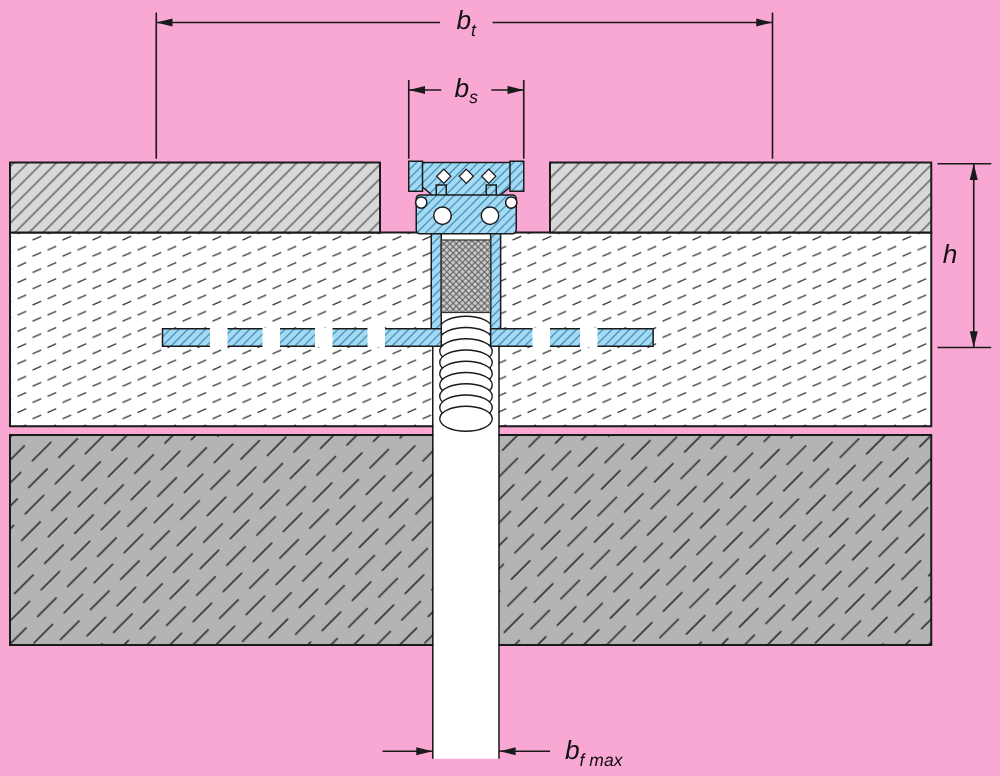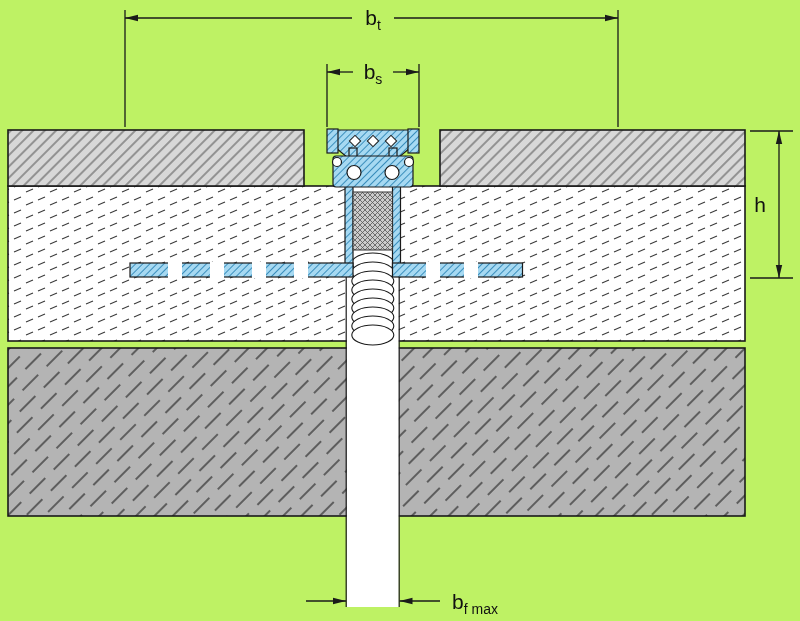--- a/index.html
+++ b/index.html
@@ -1,22 +1,23 @@
 <!DOCTYPE html>
 <html style="--line: #1a1a1a; --tile-fill: #d8d8d8; --tile-hatch: #5a5a5a; --screed-fill: #ffffff; --screed-hatch: #3a3a3a; --slab-fill: #b4b4b4; --slab-hatch: #2f2f2f; --profile-fill: #a6d9f2; --profile-hatch: #2e86b5; --mesh-fill: #cccccc; --mesh-hatch: #555555;"><head>
 <meta charset="utf-8">
 <style>
   html, body { margin: 0; padding: 0; background: #ffffff; }
   .stage {
     position: relative;
     width: 800px;
     height: 621px;
-    background: #bef264;
+    background: #f9a8d4;
     overflow: hidden;
     font-family: "Liberation Sans", sans-serif;
+    font-style: italic;
   }
   .stage > svg { position: absolute; left: 0; top: 0; }
   .dim-label {
     position: absolute;
     font-family: "Liberation Sans", sans-serif;
     font-size: 21px;
     color: #111111;
     white-space: nowrap;
     line-height: 1;
   }

